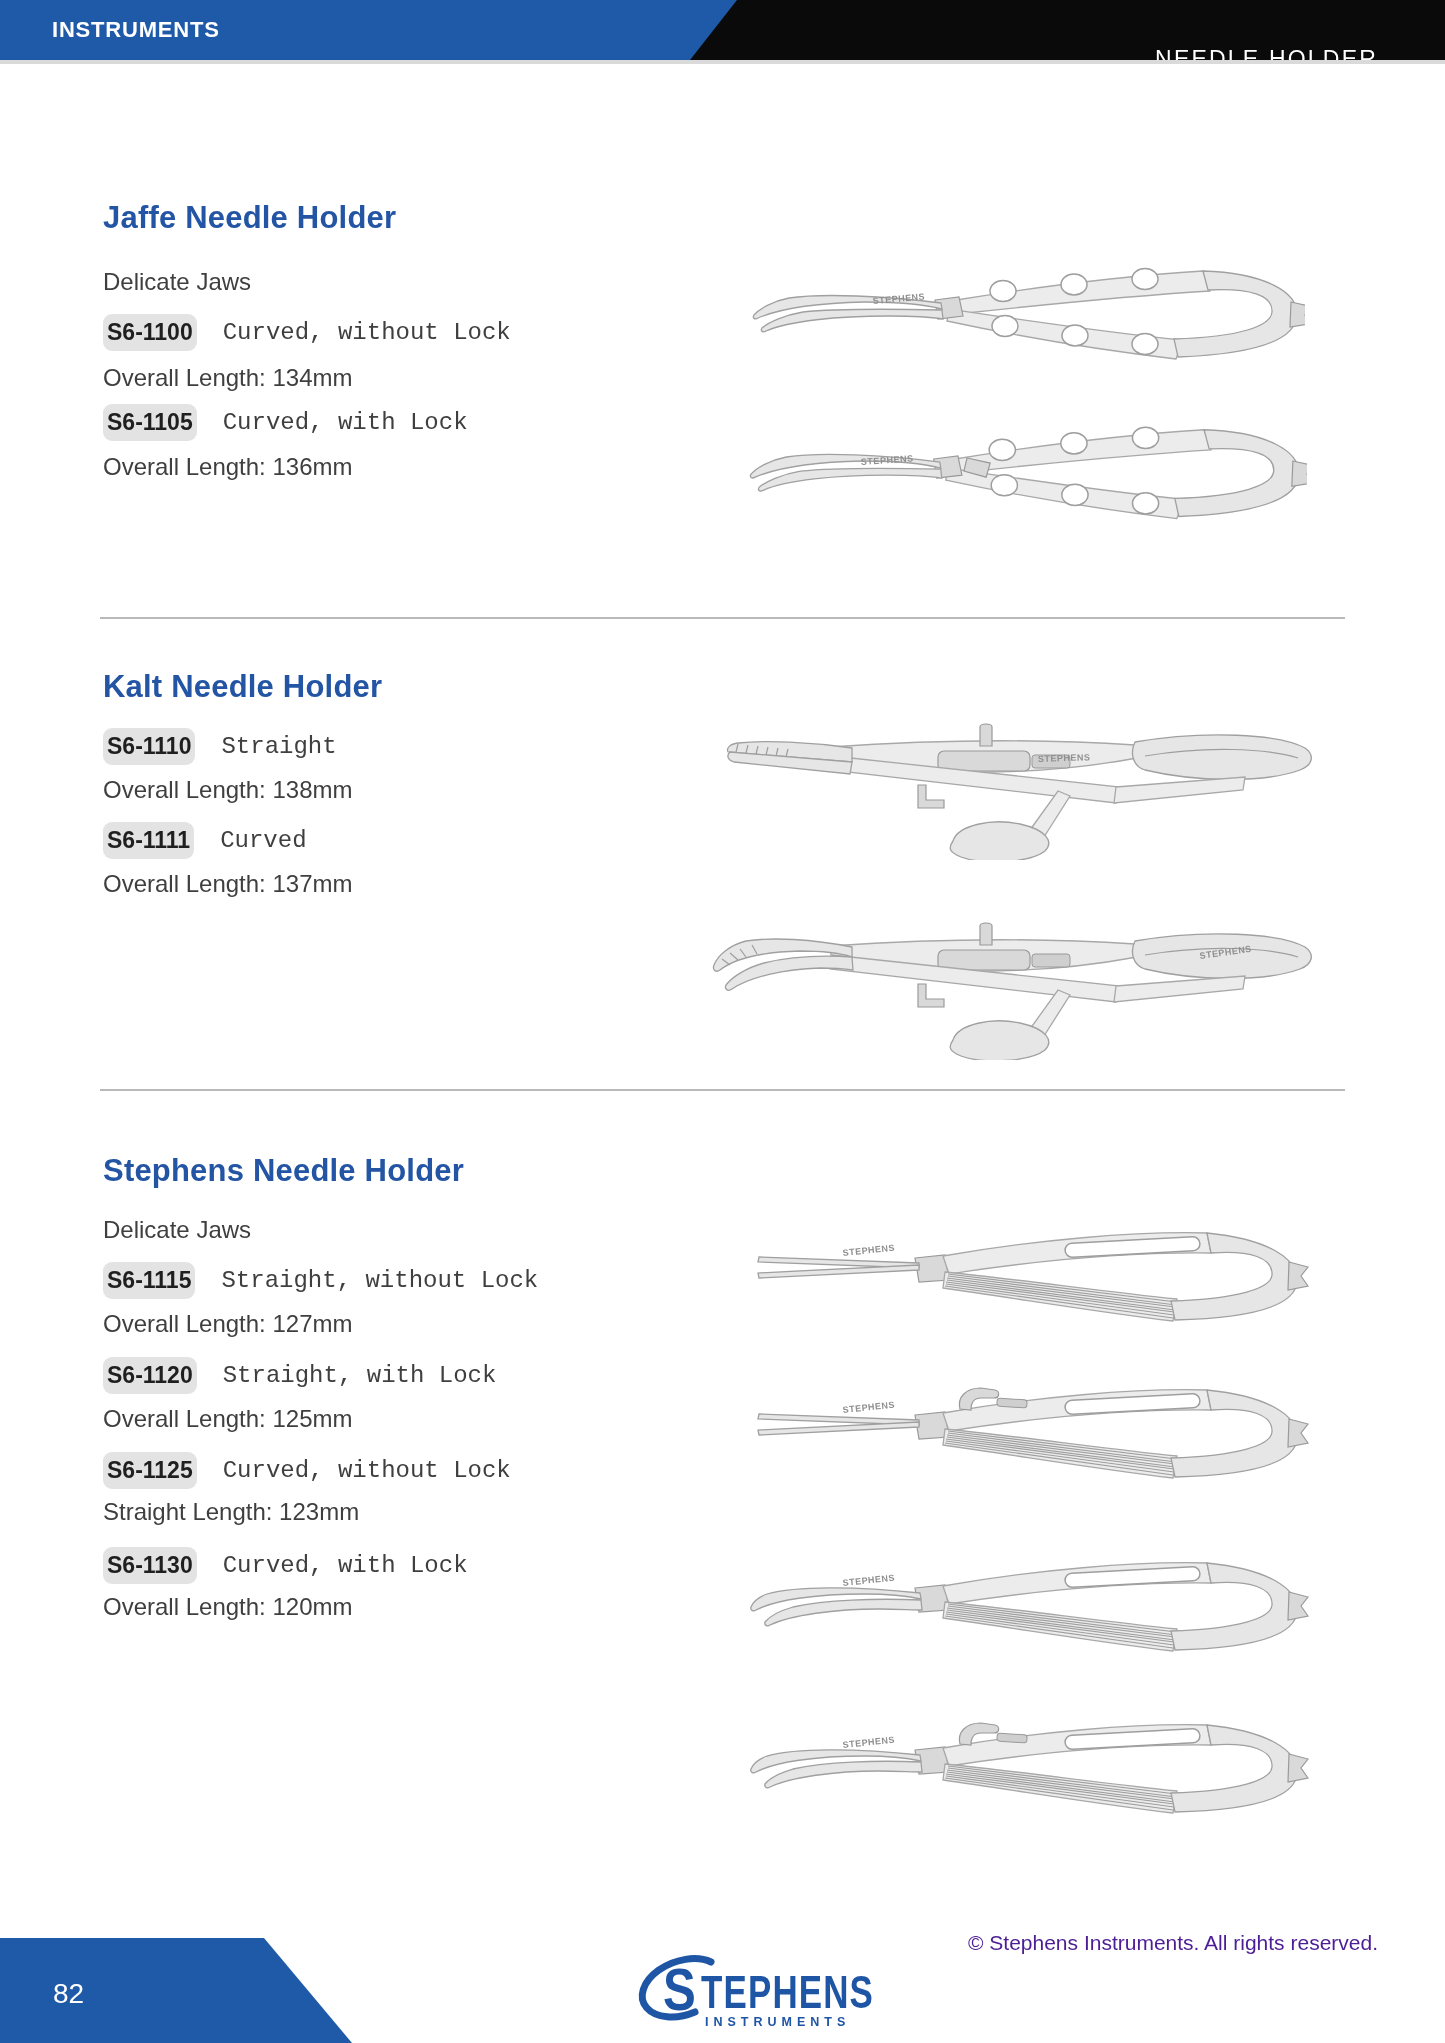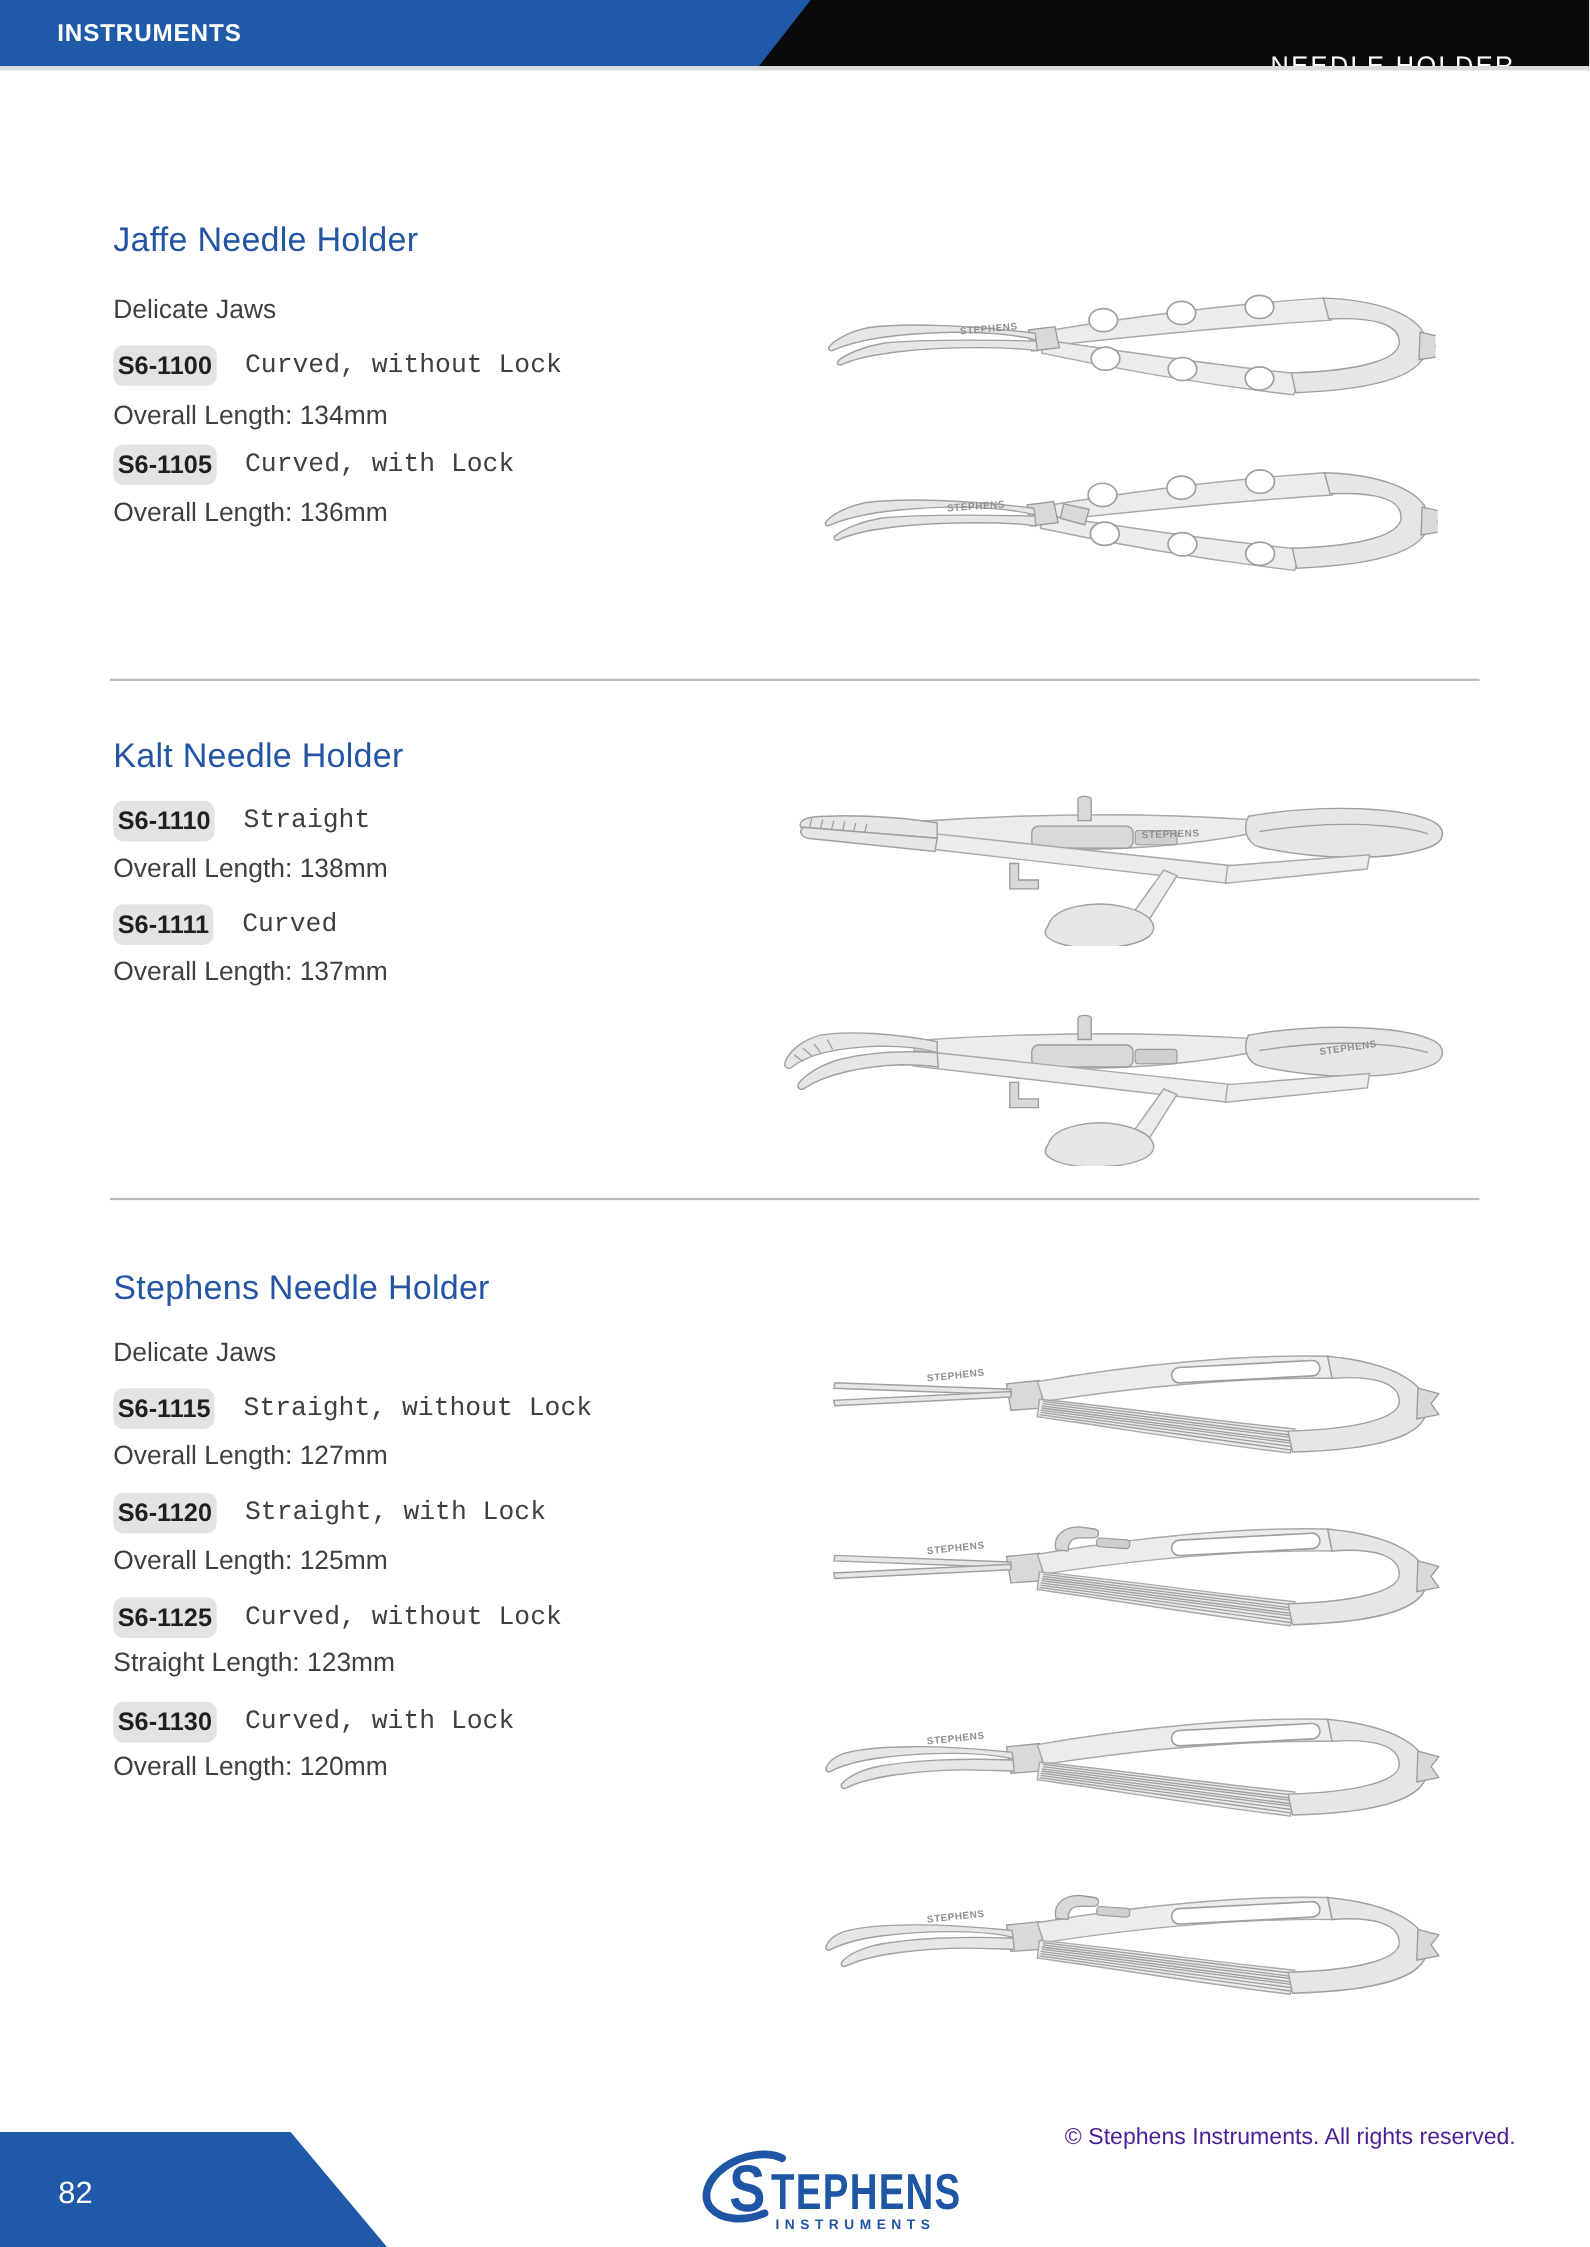--- a/index.html
+++ b/index.html
@@ -10,21 +10,21 @@
   .hdr{position:absolute;left:0;top:0;width:1445px;height:60px;background:#0a0a0a;}
   .hdr-blue{position:absolute;left:0;top:0;width:1445px;height:60px;background:#1f5aa8;
             clip-path:polygon(0 0,737px 0,690px 100%,0 100%);}
   .hdr-left{position:absolute;left:52px;top:0;height:60px;display:flex;align-items:center;
             color:#ffffff;font-size:22px;font-weight:bold;letter-spacing:.8px;}
   .hdr-right{position:absolute;right:67px;top:17px;height:60px;display:flex;align-items:center;
              color:#ffffff;font-size:23px;font-weight:400;letter-spacing:2.2px;margin-top:12px;}
   .hdr-strip{position:absolute;left:0;top:60px;width:1445px;height:4px;background:#dadada;}
 
   
-  .sec-title{position:absolute;color:#2355a4;font-size:31px;font-weight:normal;letter-spacing:.2px;}
+  .sec-title{position:absolute;color:#2355a4;font-size:31px;font-weight:bold;letter-spacing:.2px;}
   .subtitle,.len{position:absolute;color:#3f3f3f;font-size:24px;}
   .row{position:absolute;display:flex;align-items:center;gap:26px;}
   .badge{background:#e3e3e3;border-radius:9px;padding:4px 4px;color:#1f1f1f;
          font-size:23px;font-weight:bold;line-height:1.25;}
   .variant{color:#3f3f3f;font-size:24px;font-family:Liberation Mono, monospace;}
   .divider{position:absolute;left:100px;width:1245px;height:2px;background:#b9b9b9;}
 
   
   .inst{position:absolute;}
   .m1{fill:#ececec;stroke:#a8a8a8;stroke-width:1.3;}

